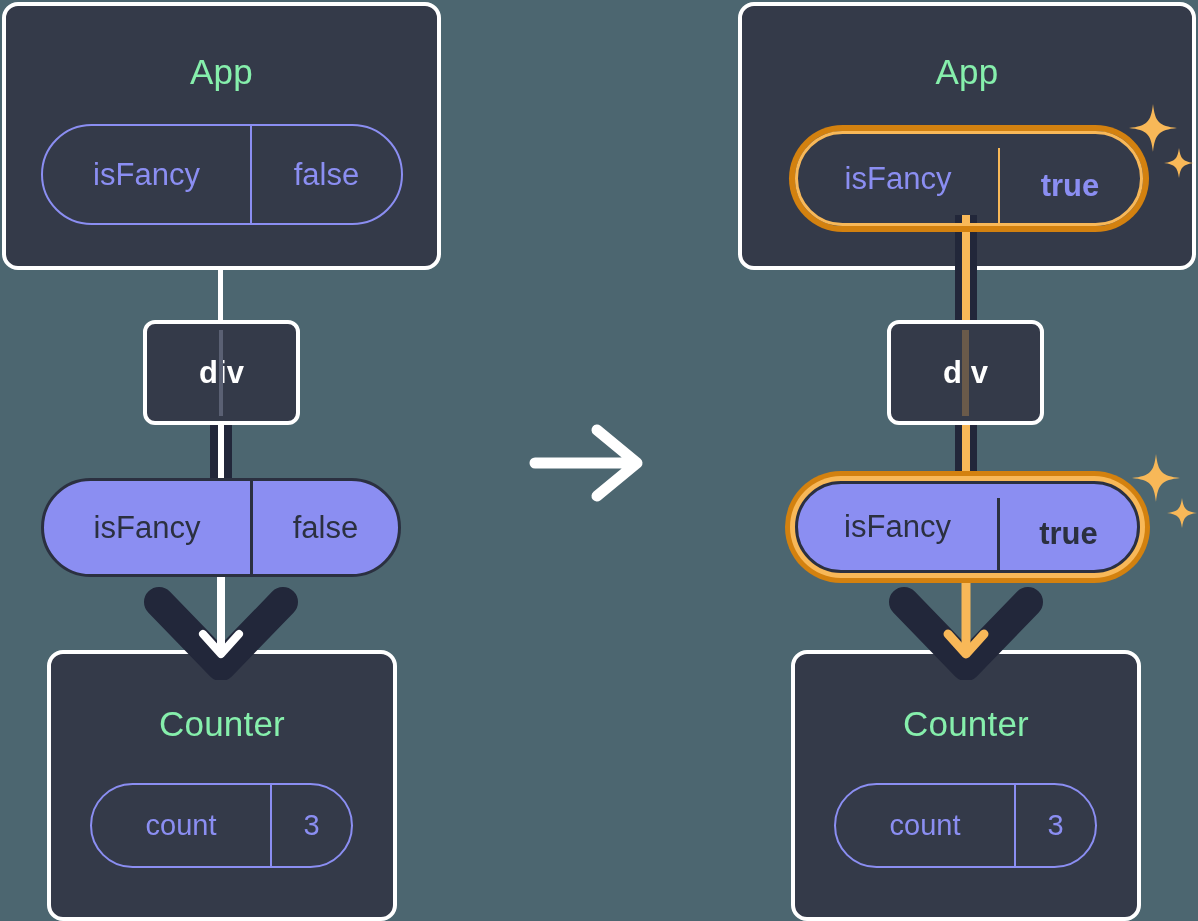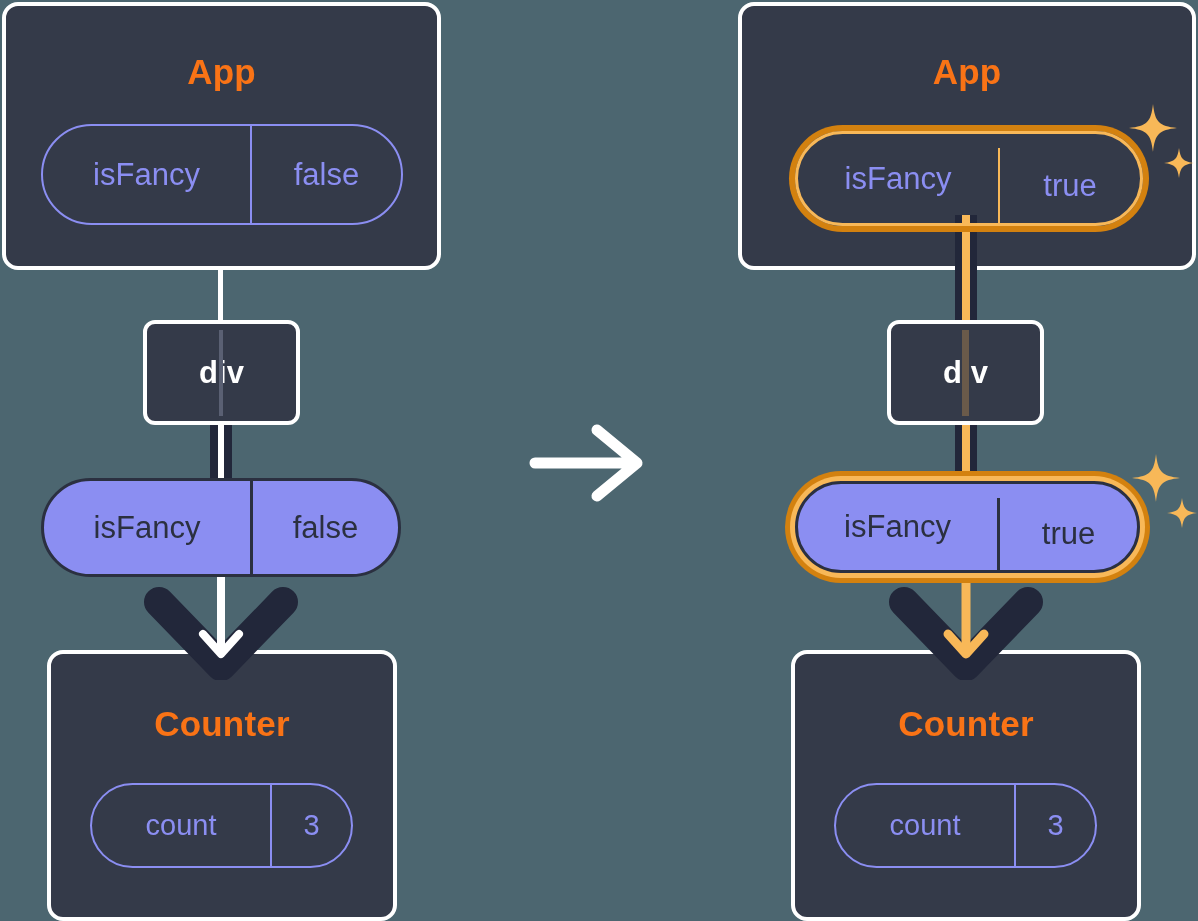--- a/index.html
+++ b/index.html
@@ -29,23 +29,23 @@
     position: absolute;
     background: #343a49;
     border: 4px solid #ffffff;
     border-radius: 16px;
     box-sizing: border-box;
     display: flex;
     flex-direction: column;
     align-items: center;
   }
   .card-title {
-    color: #f97316;
+    color: #86efac;
     font-size: 35px;
-    font-weight: 700;
+    font-weight: 400;
     letter-spacing: 0.2px;
     text-align: center;
     line-height: 1;
   }
 
   
   .hostbox {
     position: absolute;
     background: #343a49;
     border: 4px solid #ffffff;
@@ -106,21 +106,21 @@
   .pill.hl-outline .cell.val { border-left: 2px solid #f8b858; }
 
   .pill.hl-solid {
     border: 3px solid #2b3040;
     background: #8b8ef2;
     box-shadow: 0 0 0 5px #f8b858, 0 0 0 10px #d3810f;
   }
   .pill.hl-solid .cell { color: #2b3040; }
   .pill.hl-solid .cell.val { border-left: 3px solid #2b3040; }
 
-  .bold { font-weight: 400; margin-top: 14px; }
+  .bold { font-weight: 700; margin-top: 14px; }
 
   
   .line { position: absolute; }
 
   .line-white {
     background: #ffffff;
     z-index: 2;
   }
   .line-band {
     background: #22273a;

